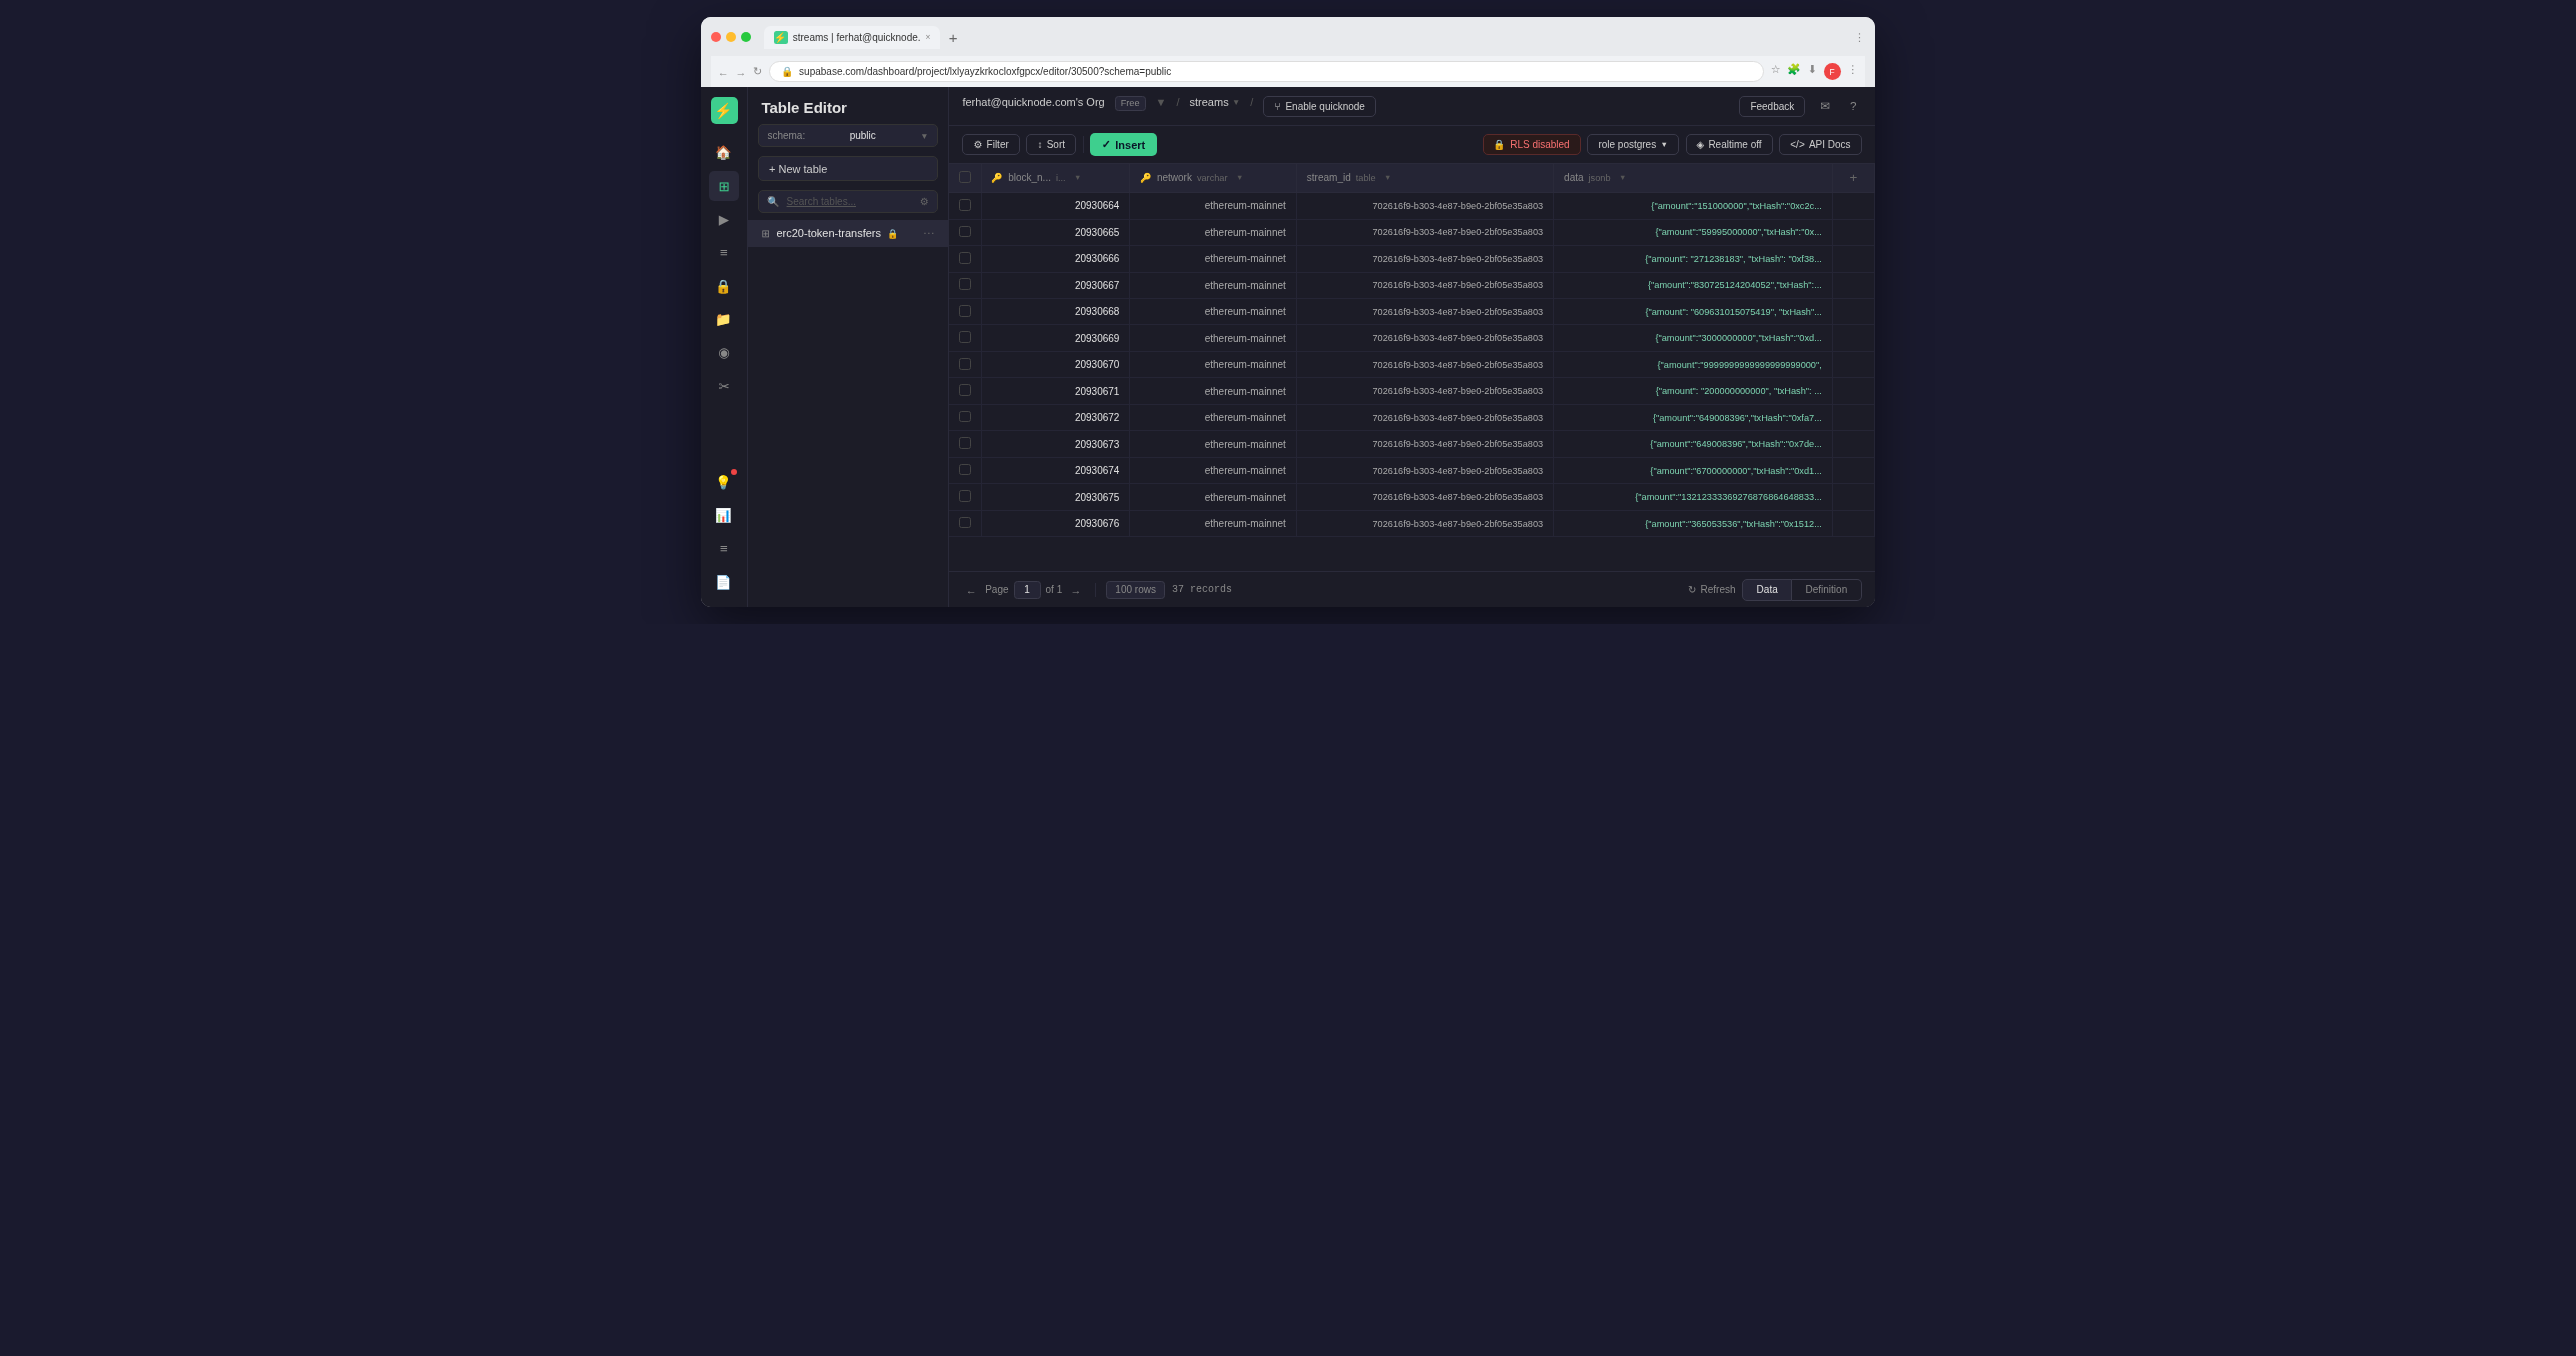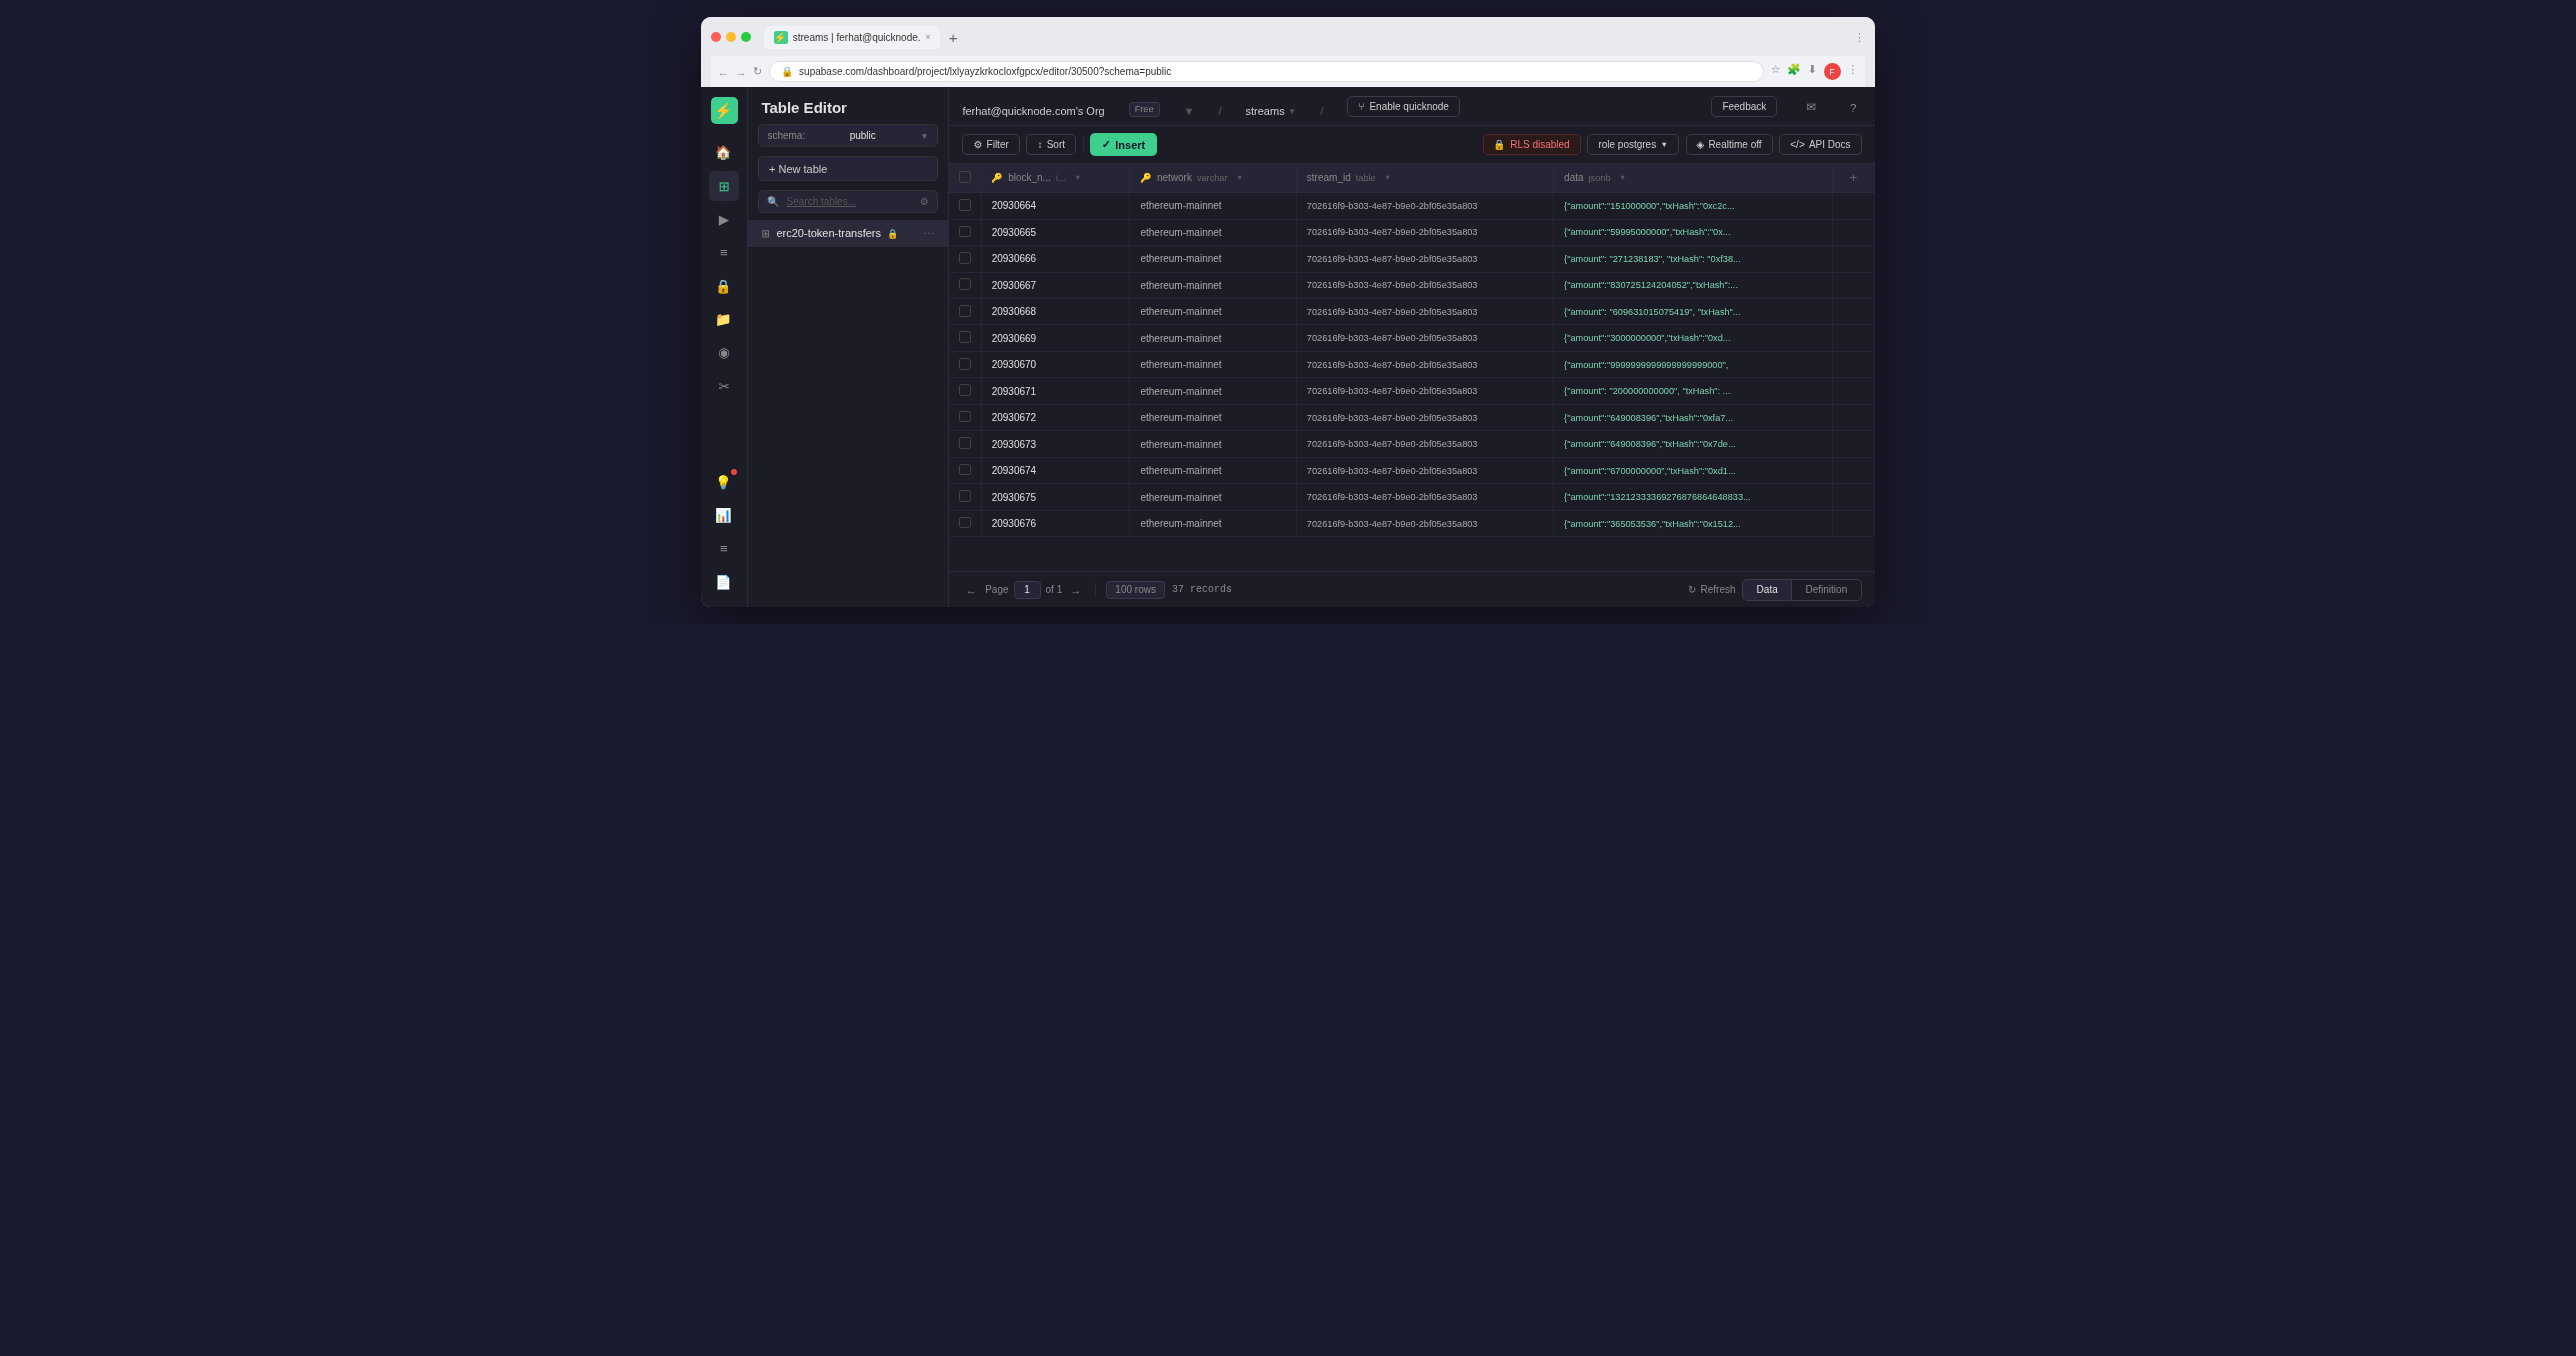--- a/index.html
+++ b/index.html
@@ -228,25 +228,25 @@
       flex: 1;
       display: flex;
       flex-direction: column;
       background: #1c1c27;
       overflow: hidden;
     }
 
     
     .top-bar {
       display: flex;
-      align-items: flex-end;
+      align-items: flex-start;
       padding: 8.4px 13.4px;
       border-bottom: 0.8px solid #2a2a3a;
       background: #1c1c27;
-      gap: 24px;
+      gap: 10px;
     }
 
     .org-name { color: #ccc; font-size: 11px; }
     .free-badge {
       background: #252535;
       border: 0.8px solid #3a3a4a;
       border-radius: 3.4px;
       padding: 1.7px 5px;
       font-size: 9.2px;
       color: #888;
@@ -421,20 +421,21 @@
 
     th .col-icon {
       color: #3ecf8e;
       font-size: 9.2px;
     }
 
     .th-check { width: 30px; }
 
     tbody tr {
       border-bottom: 0.8px solid #252535;
+      text-align: right;
     }
 
     td {
       padding: 5.9px 10px;
       color: #ccc;
       border-right: 0.8px solid #252535;
       white-space: nowrap;
       overflow: hidden;
       text-overflow: ellipsis;
       max-width: 252px;

